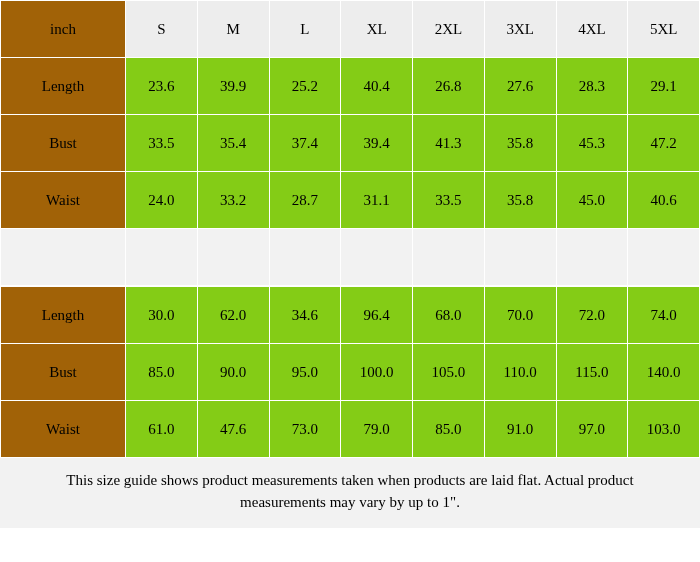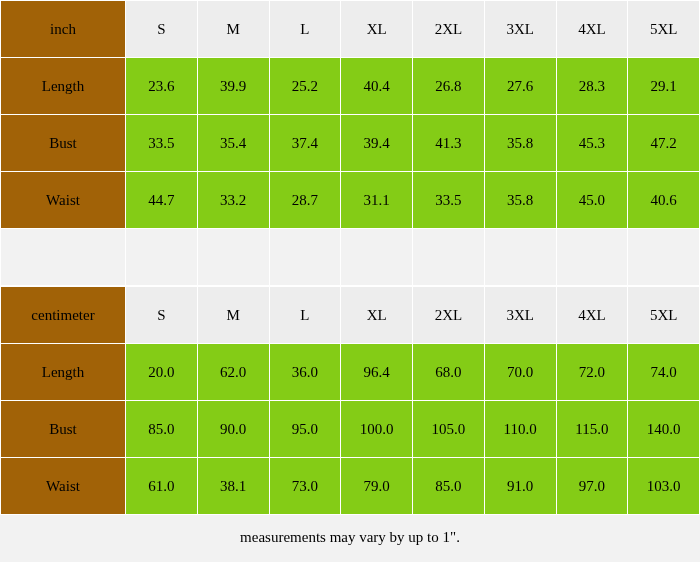--- a/index.html
+++ b/index.html
@@ -97,21 +97,21 @@
         <td class="value-cell">35.4</td>
         <td class="value-cell">37.4</td>
         <td class="value-cell">39.4</td>
         <td class="value-cell">41.3</td>
         <td class="value-cell">35.8</td>
         <td class="value-cell">45.3</td>
         <td class="value-cell">47.2</td>
       </tr>
       <tr>
         <td class="label-cell">Waist</td>
-        <td class="value-cell">44.7</td>
+        <td class="value-cell">24.0</td>
         <td class="value-cell">33.2</td>
         <td class="value-cell">28.7</td>
         <td class="value-cell">31.1</td>
         <td class="value-cell">33.5</td>
         <td class="value-cell">35.8</td>
         <td class="value-cell">45.0</td>
         <td class="value-cell">40.6</td>
       </tr>
       <tr class="spacer-row">
         <td></td>
@@ -123,63 +123,53 @@
         <td></td>
         <td></td>
         <td></td>
       </tr>
     </tbody>
   </table>
 
   <table class="size-table">
     <tbody>
       <tr>
-        <td class="header-cell label-cell">centimeter</td>
-        <td class="header-cell">S</td>
-        <td class="header-cell">M</td>
-        <td class="header-cell">L</td>
-        <td class="header-cell">XL</td>
-        <td class="header-cell">2XL</td>
-        <td class="header-cell">3XL</td>
-        <td class="header-cell">4XL</td>
-        <td class="header-cell">5XL</td>
-      </tr>
-      <tr>
         <td class="label-cell">Length</td>
-        <td class="value-cell">20.0</td>
+        <td class="value-cell">30.0</td>
         <td class="value-cell">62.0</td>
-        <td class="value-cell">36.0</td>
+        <td class="value-cell">34.6</td>
         <td class="value-cell">96.4</td>
         <td class="value-cell">68.0</td>
         <td class="value-cell">70.0</td>
         <td class="value-cell">72.0</td>
         <td class="value-cell">74.0</td>
       </tr>
       <tr>
         <td class="label-cell">Bust</td>
         <td class="value-cell">85.0</td>
         <td class="value-cell">90.0</td>
         <td class="value-cell">95.0</td>
         <td class="value-cell">100.0</td>
         <td class="value-cell">105.0</td>
         <td class="value-cell">110.0</td>
         <td class="value-cell">115.0</td>
         <td class="value-cell">140.0</td>
       </tr>
       <tr>
         <td class="label-cell">Waist</td>
         <td class="value-cell">61.0</td>
-        <td class="value-cell">38.1</td>
+        <td class="value-cell">47.6</td>
         <td class="value-cell">73.0</td>
         <td class="value-cell">79.0</td>
         <td class="value-cell">85.0</td>
         <td class="value-cell">91.0</td>
         <td class="value-cell">97.0</td>
         <td class="value-cell">103.0</td>
       </tr>
     </tbody>
   </table>
 
   <div class="footer-note">
+    <div>This size guide shows product measurements taken when products are laid flat. Actual product</div>
     <div>measurements may vary by up to 1".</div>
   </div>
 
 </div>
 
 </body></html>

